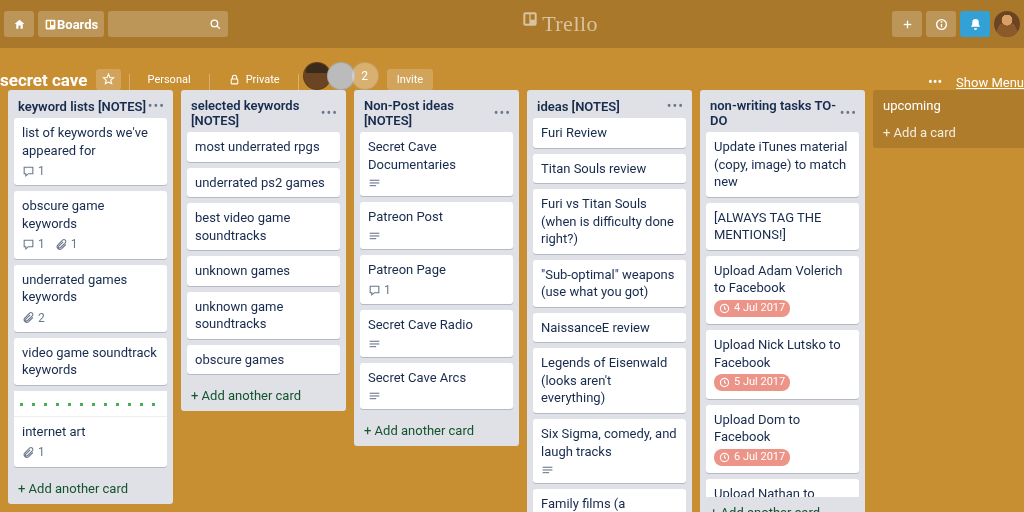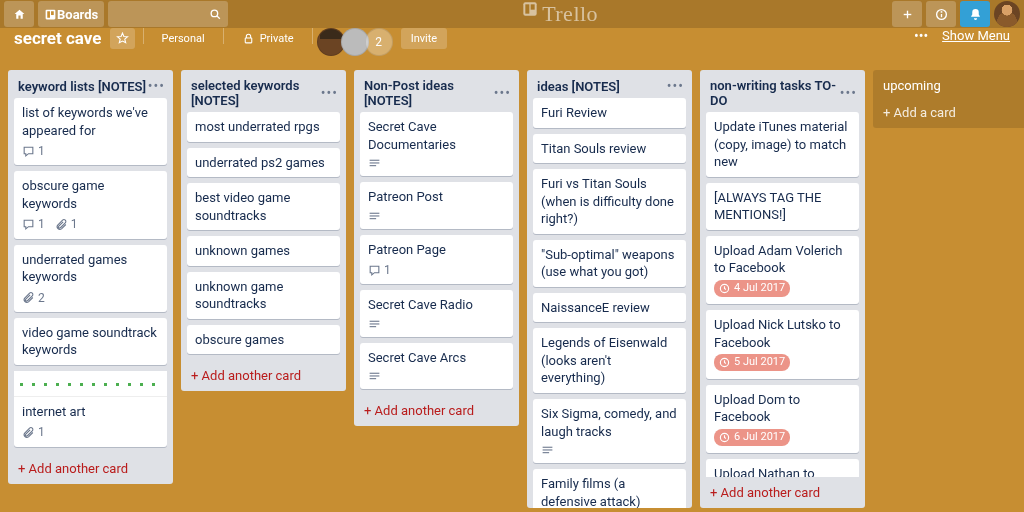--- a/index.html
+++ b/index.html
@@ -1,25 +1,25 @@
 <!DOCTYPE html>
 <html><head>
 <meta charset="utf-8">
 <style>
 * { box-sizing: border-box; margin: 0; padding: 0; }
 body { font-family: -apple-system, BlinkMacSystemFont, "Segoe UI", Roboto, Helvetica, Arial, sans-serif; background: #c78e32; width: 1024px; height: 512px; overflow: hidden; font-size: 14px; color: #172b4d; }
-.hdr { height: 28px; background: rgba(0,0,0,0.15); display: flex; align-items: center; padding: 0 4px; gap: 4px; }
+.hdr { height: 48px; background: rgba(0,0,0,0.15); display: flex; align-items: center; padding: 0 4px; gap: 4px; }
 .hbtn { background: rgba(255,255,255,0.22); border-radius: 3px; height: 26px; display: flex; align-items: center; justify-content: center; color: #fff; cursor: pointer; font-size: 13px; font-weight: 700; padding: 0 6px; }
 .hbtn.icon { width: 30px; padding: 0; }
 .search { background: rgba(255,255,255,0.22); border-radius: 3px; height: 26px; width: 120px; display: flex; align-items: center; justify-content: flex-end; padding: 0 6px; color: #fff; }
 .logo { flex: 1; text-align: center; color: rgba(255,255,255,0.55); font-family: "Brush Script MT", cursive; font-size: 22px; letter-spacing: 0.5px; display:flex; justify-content:center; gap:4px;}
 .logo svg { opacity:0.55;}
 .avatar { width: 26px; height: 26px; border-radius: 50%; background: #6b4423; cursor: pointer; position:relative; overflow:hidden;}
 .avatar::after{content:"";position:absolute;inset:0;background:radial-gradient(circle at 50% 35%,#d9a066 25%,transparent 26%),radial-gradient(circle at 50% 80%,#8a5a2b 40%,transparent 41%);}
-.bh { height: 42px; display: flex; align-items: flex-start; padding: 0 14px; gap: 8px; color: #fff; }
+.bh { height: 42px; display: flex; align-items: flex-end; padding: 0 0; gap: 8px; color: #fff; }
 .bname { font-size: 17px; font-weight: 700; }
 .bhbtn { background: rgba(255,255,255,0.2); border-radius: 3px; padding: 4px 10px; font-size: 11px; cursor: pointer; display:flex; align-items:center; gap:5px;}
 .bhicon { padding: 4px 6px; }
 .sep { width: 1px; height: 16px; background: rgba(255,255,255,0.3); }
 .members { display: flex; }
 .mem { width: 28px; height: 28px; border-radius: 50%; background: #999; margin-left: -4px; border:1px solid rgba(0,0,0,0.1); position:relative; overflow:hidden;}
 .mem.m1{background:#6b4423;}
 .mem.m1::before{content:"";position:absolute;top:-6px;left:2px;width:24px;height:16px;background:#3a2a1a;border-radius:50% 50% 0 0;}
 .mem.m2{background:#bbb;}
 .mem.cnt { background: rgba(255,255,255,0.3); color:#fff; font-size: 12px; display: flex; align-items: center; justify-content: center; }
@@ -31,21 +31,21 @@
 .lh { padding: 8px 8px 4px 10px; display: flex; align-items: center; }
 .lh .t { font-weight: 600; font-size: 13px; flex: 1; }
 .lh .m { color: #6b778c; cursor: pointer; font-size:14px; letter-spacing:1px;}
 .cards { padding: 0 6px; overflow-y: auto; }
 .card { background: #fff; border-radius: 3px; box-shadow: 0 1px 0 rgba(9,30,66,0.2); padding: 6px 8px; margin-bottom: 6px; font-size: 13px; cursor: pointer; line-height:1.35;}
 .badges { display: flex; gap: 10px; margin-top: 4px; color: #6b778c; font-size: 12px; align-items:center;}
 .badges span{display:flex;align-items:center;gap:3px;}
 .thumb { background: #fff; height: 26px; margin: -6px -8px 6px -8px; border-bottom: 1px solid #eee; position:relative;}
 .thumb::after{content:"";position:absolute;left:6px;right:6px;top:6px;bottom:6px;background:repeating-linear-gradient(90deg,#4caf50 0 3px,transparent 3px 12px),repeating-linear-gradient(90deg,#f44336 6px 9px,transparent 9px 18px);background-position-y:6px,14px;background-size:100% 3px;background-repeat:no-repeat;}
 .due { display: inline-flex; align-items:center; gap:4px; background: #ec9488; color: #fff; border-radius: 8px; padding: 1px 5px; font-size: 11px; margin-top: 3px; }
-.addc { color: #b91c1c; font-size: 13px; padding: 8px 10px; cursor: pointer; }
+.addc { color: #14532d; font-size: 13px; padding: 8px 10px; cursor: pointer; }
 .list.empty { background: rgba(0,0,0,0.12); }
 .list.empty .lh .t { color: #fff; font-weight:400;}
 .list.empty .addc { color: rgba(255,255,255,0.85); }
 svg{display:block;}
 .ic{width:13px;height:13px;}
 </style>
 </head>
 <body>
 
 <div class="hdr">

